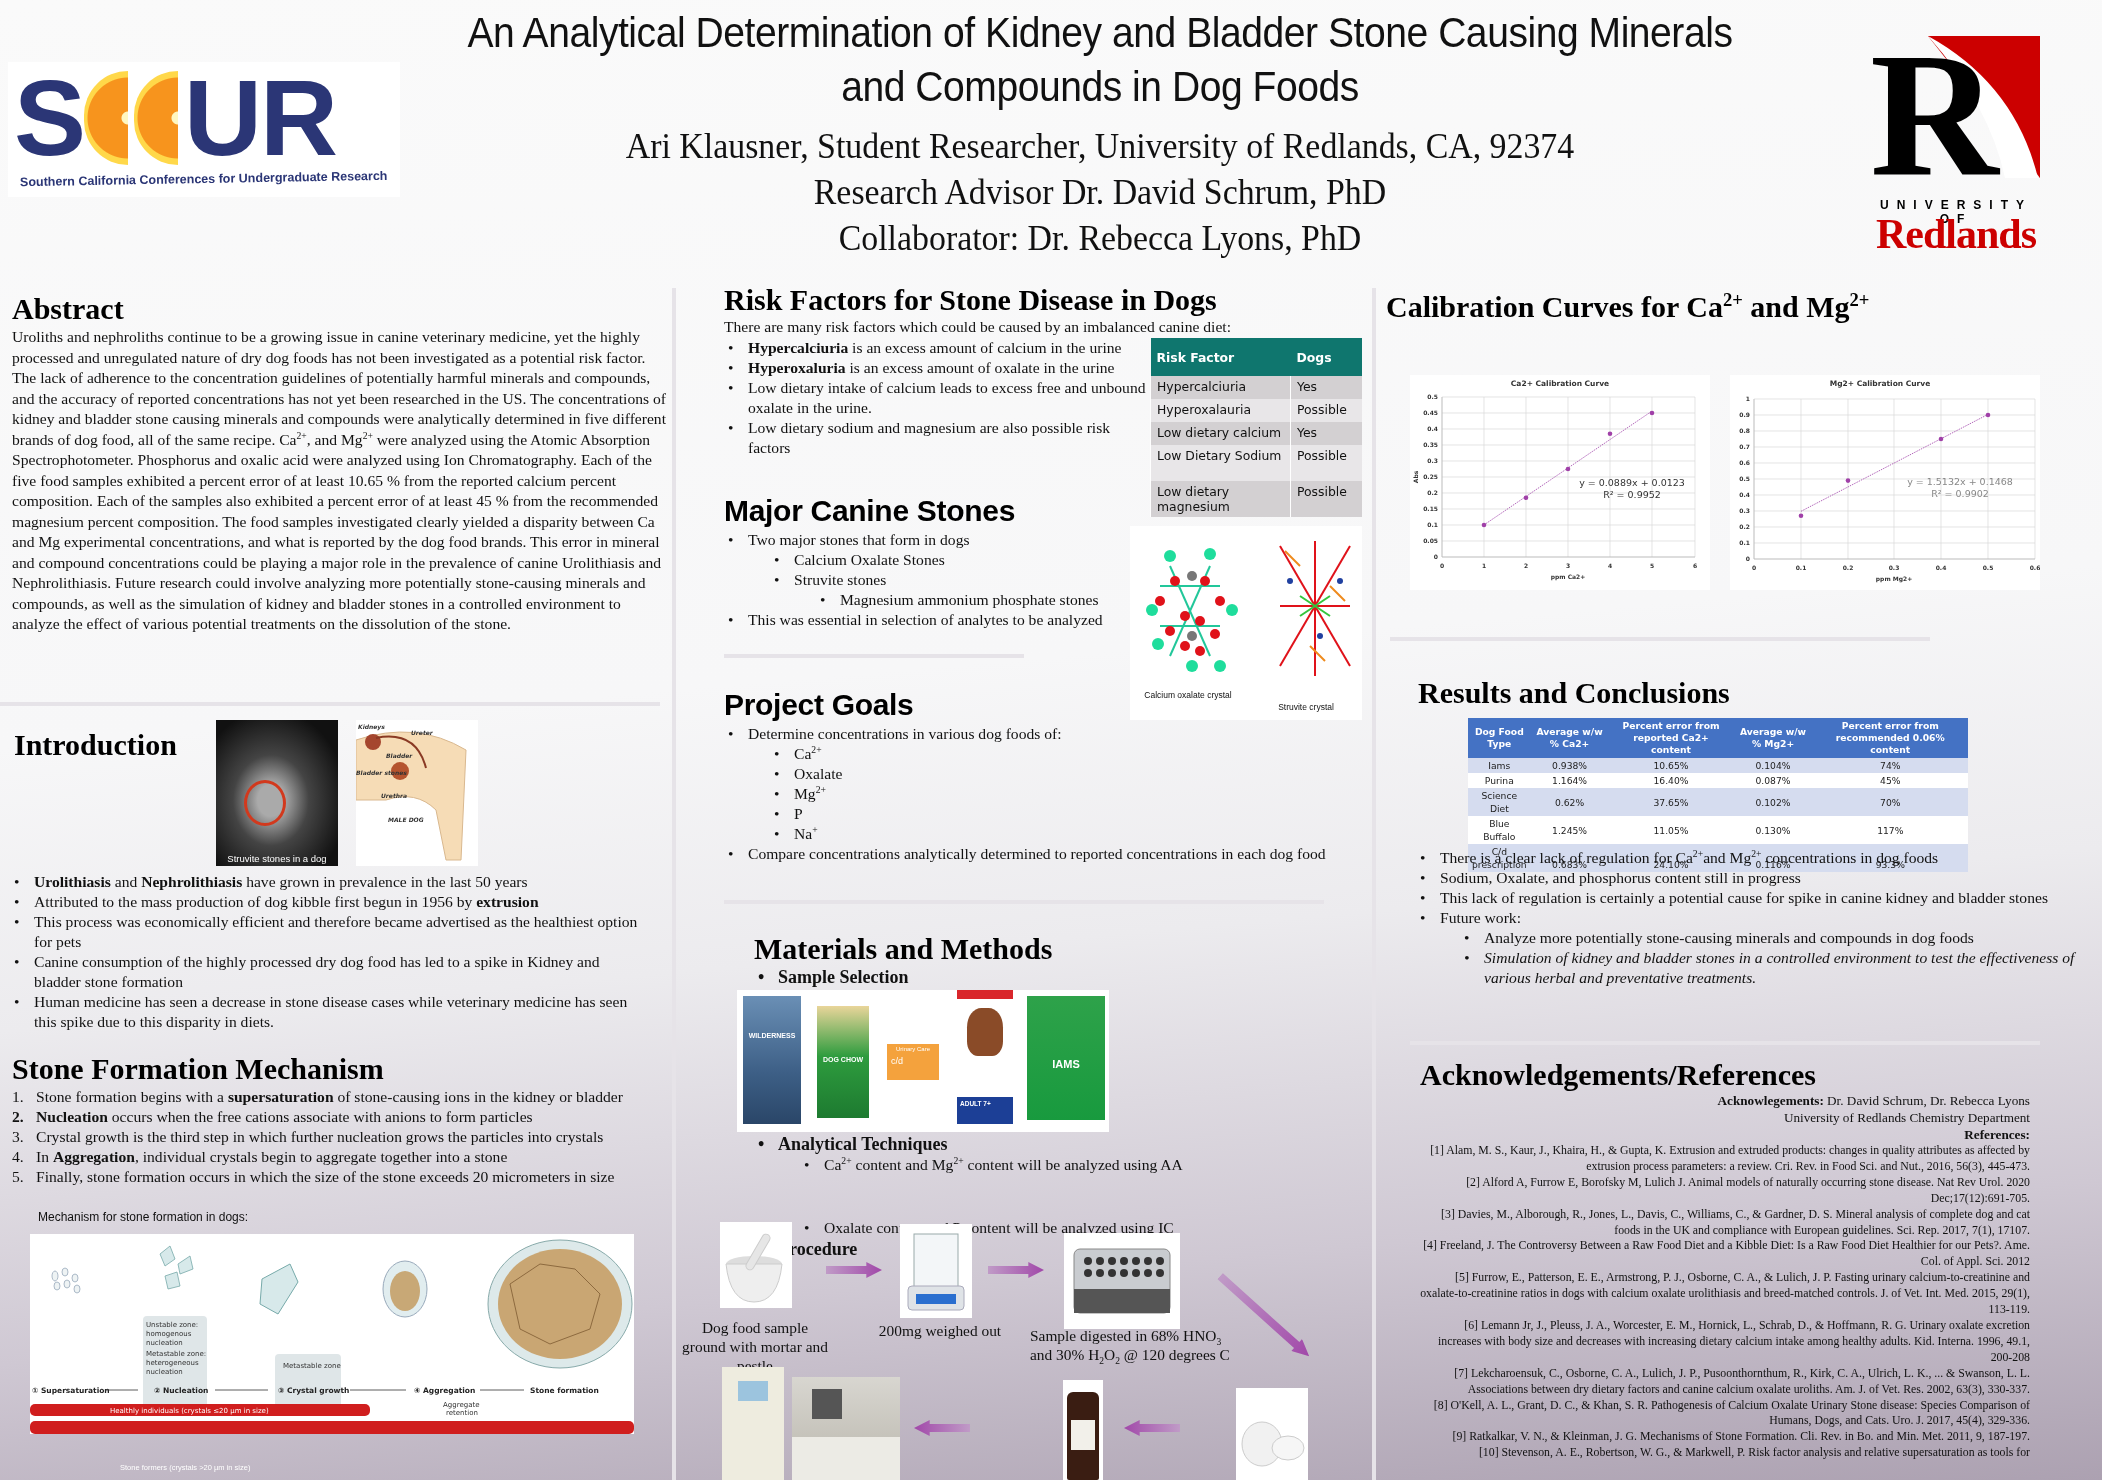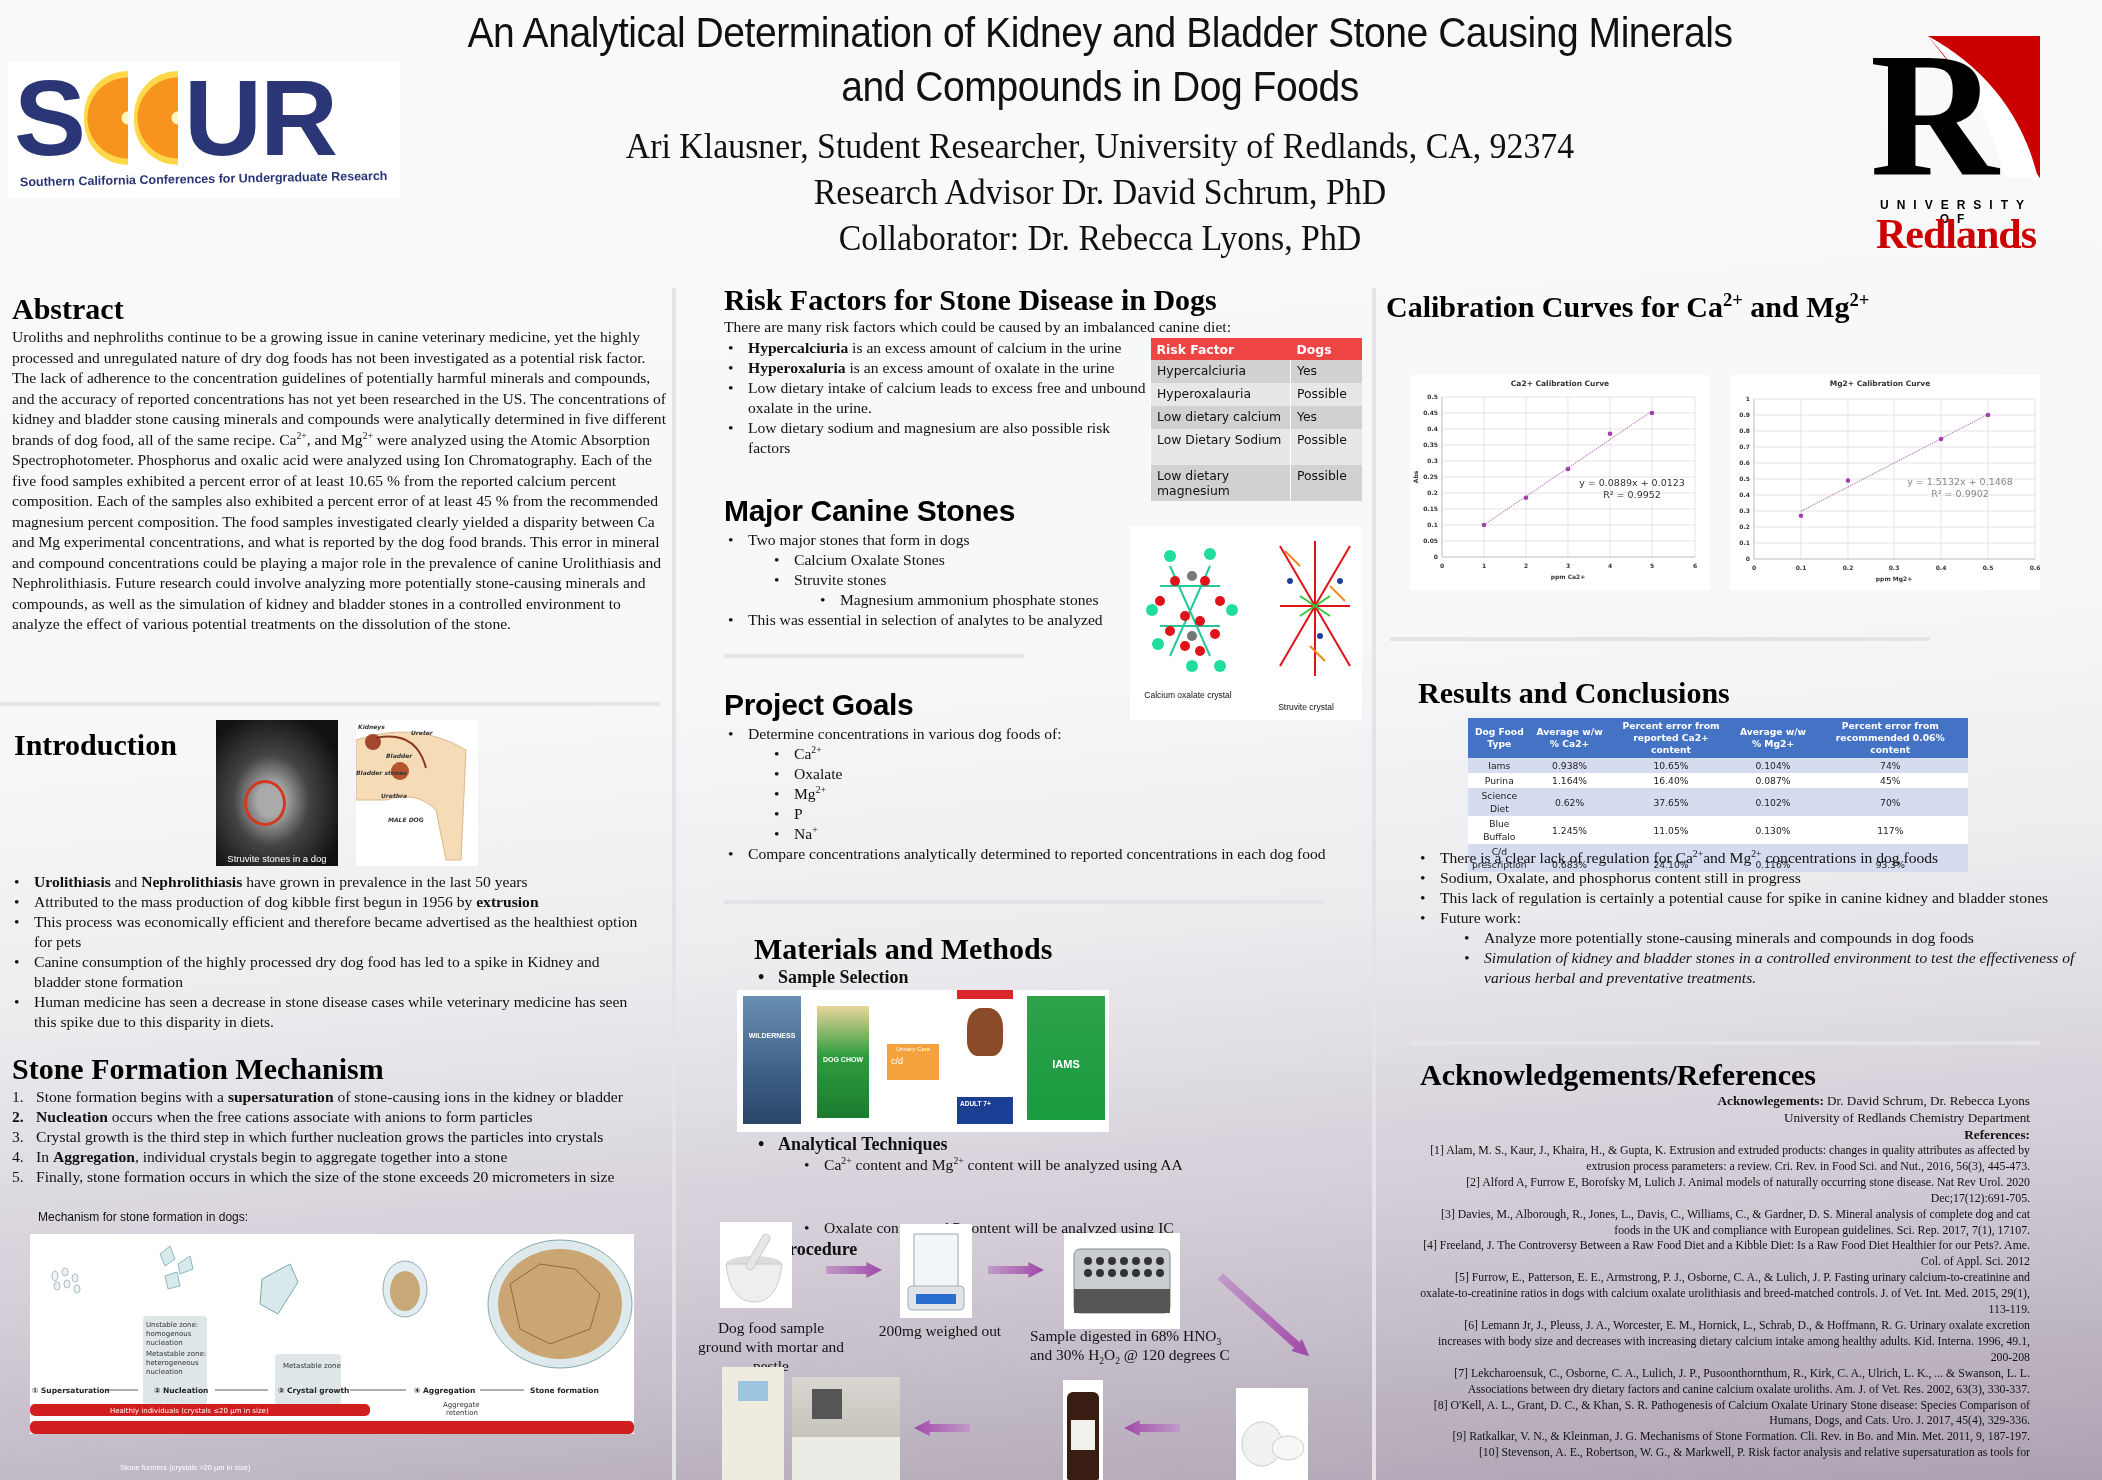--- a/index.html
+++ b/index.html
@@ -40,21 +40,21 @@
   ul.b { list-style: none; }
   ul.b > li { position: relative; padding-left: 24px; font-size: 15.6px; line-height: 20px; }
   ul.b > li::before { content: "•"; position: absolute; left: 4px; top: 0; }
   ul.b ul.b { margin-left: 22px; }
   ol.n { list-style: none; }
   ol.n li { position: relative; padding-left: 24px; font-size: 15.6px; line-height: 20px; }
   ol.n li .num { position: absolute; left: 0; }
 
   
   table.risk { border-collapse: collapse; font-family: "DejaVu Sans", sans-serif; font-size: 12.4px; }
-  table.risk th { background: #ef4444; color: #fff; text-align: left; padding: 3px 6px; font-weight: bold; height: 22px; }
+  table.risk th { background: #0f766e; color: #fff; text-align: left; padding: 3px 6px; font-weight: bold; height: 38px; }
   table.risk td { padding: 3px 6px; vertical-align: top; border-left: 1px solid #fff; }
   table.risk tr.odd td { background: #d3d0d2; }
   table.risk tr.even td { background: #e8e6e8; }
 
   
   table.res { border-collapse: collapse; font-family: "DejaVu Sans", sans-serif; font-size: 9.2px; text-align: center; }
   table.res th { background: #4472c4; color: #fff; font-weight: bold; padding: 2px 4px; line-height: 12px; }
   table.res td { padding: 1px 4px; line-height: 13px; color: #222; }
   table.res tr.odd td { background: #d5dcef; }
   table.res tr.even td { background: #fff; }
@@ -422,21 +422,21 @@
         <circle cx="48" cy="40" r="4"></circle>
         <circle cx="60" cy="40" r="4"></circle>
         <circle cx="72" cy="40" r="4"></circle>
         <circle cx="84" cy="40" r="4"></circle>
         <circle cx="96" cy="40" r="4"></circle>
       </g>
     </svg>
 </div>
 <div class="abs" style="left:1220px; top:1268px; width:120px; height:16px; background:linear-gradient(90deg,#c09bc7,#a148a9); clip-path: polygon(0 25%, 86% 25%, 86% 0, 100% 50%, 86% 100%, 86% 75%, 0 75%); transform: rotate(42deg); transform-origin: left center;"></div>
 
-<div class="abs" style="left:680px; top:1318px; width:150px; text-align:center; font-size:15.4px; line-height:19px;margin-left:16px;">Dog food sample ground with mortar and pestle</div>
+<div class="abs" style="left:680px; top:1318px; width:150px; text-align:center; font-size:15.4px; line-height:19px;">Dog food sample ground with mortar and pestle</div>
 <div class="abs" style="left:870px; top:1322px; width:140px; text-align:center; font-size:15.4px;">200mg weighed out</div>
 <div class="abs" style="left:1030px; top:1326px; width:220px; font-size:15.4px; line-height:19px;"><span>Sample digested in 68% HNO</span><sub>3</sub><br><span>and 30% H</span><sub>2</sub><span>O</span><sub>2</sub><span> @ 120 degrees C</span></div>
 
 <div class="abs img-box" style="left:722px; top:1367px; width:62px; height:113px; background:#eeecdf;">
   <div style="position:absolute; left:16px; top:14px; width:30px; height:20px; background:#9cc4de;"></div>
 </div>
 <div class="abs img-box" style="left:792px; top:1377px; width:108px; height:103px; background:linear-gradient(180deg,#d8d6d0,#b9b6ac);">
   <div style="position:absolute; left:20px; top:12px; width:30px; height:30px; background:#555;"></div>
   <div style="position:absolute; left:0; top:60px; width:108px; height:43px; background:#ecebe5;"></div>
 </div>

